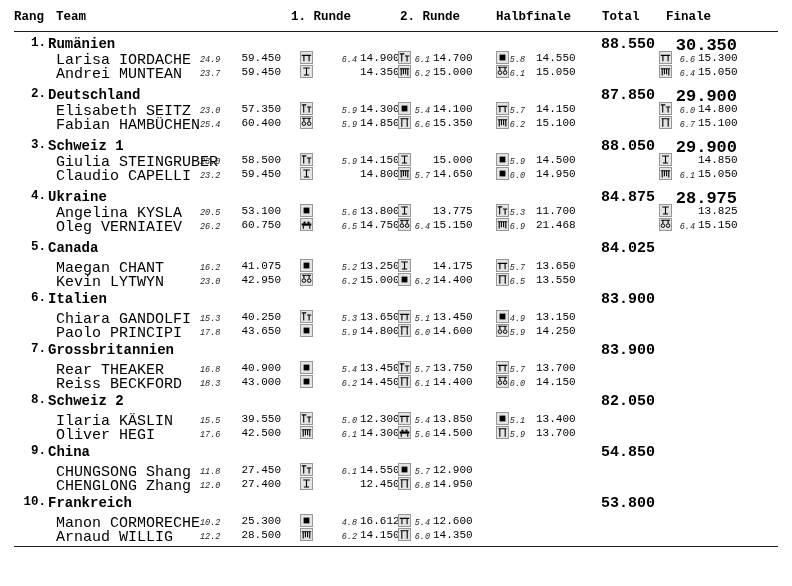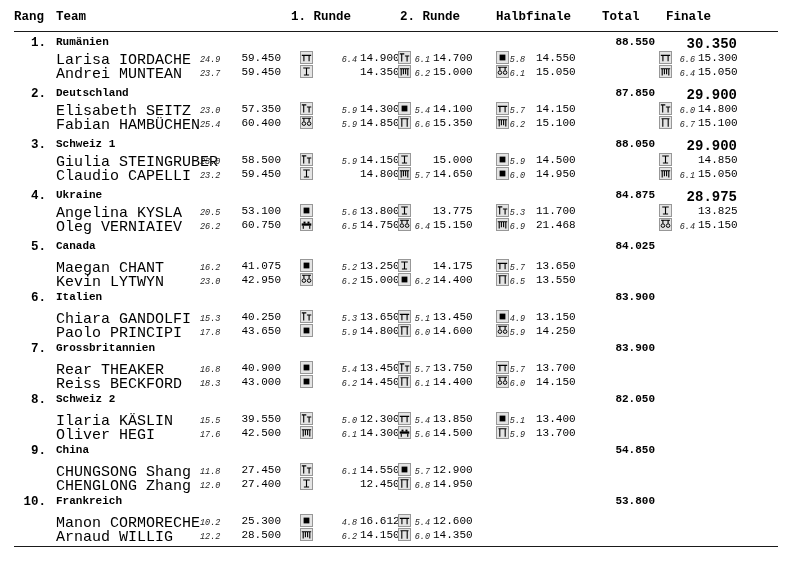--- a/index.html
+++ b/index.html
@@ -13,28 +13,28 @@
   .rule-top{margin-bottom:4px;}
   .rule-bottom{margin-top:2px;}
   #teams{position:relative;}
   .team-block{position:relative;margin-bottom:8px;}
   .team-block.gapped{margin-bottom:4px;}
   .gapped .ath-wrap{margin-top:4px;}
   .row{position:relative;height:14px;white-space:nowrap;font-size:11px;}
   .team-row{height:15px;}
   .cell{position:absolute;top:0;}
   .rank{left:0;width:46px;text-align:right;font-weight:bold;font-size:12.5px;}
-  .tname{left:56px;font-weight:bold;font-size:11px;}
+  .tname{left:48px;font-weight:bold;font-size:14px;}
   .aname{left:56px;font-size:15px;top:1px;}
   .dv{font-style:italic;font-size:8.5px;color:#222;top:4px;}
   .sv{font-size:11px;top:1px;text-align:right;}
   .dsum{left:200px;width:34px;text-align:left;}
   .ascore{left:237px;width:44px;}
-  .total{left:570px;width:85px;text-align:right;font-weight:bold;font-size:11px;}
-  .ftotal{left:650px;width:87px;text-align:right;font-weight:bold;font-size:14px;}
+  .total{left:570px;width:85px;text-align:right;font-weight:bold;font-size:15px;}
+  .ftotal{left:650px;width:87px;text-align:right;font-weight:bold;font-size:17px;}
   .icon{position:absolute;top:0;width:13px;height:13px;background:#e4e4e4;border:1px solid #979797;box-sizing:border-box;}
   .icon svg{display:block;width:11px;height:11px;}
   .i-r1{left:300px;} .i-r2{left:398px;} .i-hf{left:496px;} .i-f{left:659px;}
   .d-r1{left:328px;width:29px;text-align:right;}
   .s-r1{left:360px;width:38px;}
   .d-r2{left:404px;width:26px;text-align:right;}
   .s-r2{left:433px;width:38px;}
   .d-hf{left:502px;width:31px;text-align:center;}
   .s-hf{left:536px;width:38px;}
   .d-f{left:666px;width:29px;text-align:right;}

